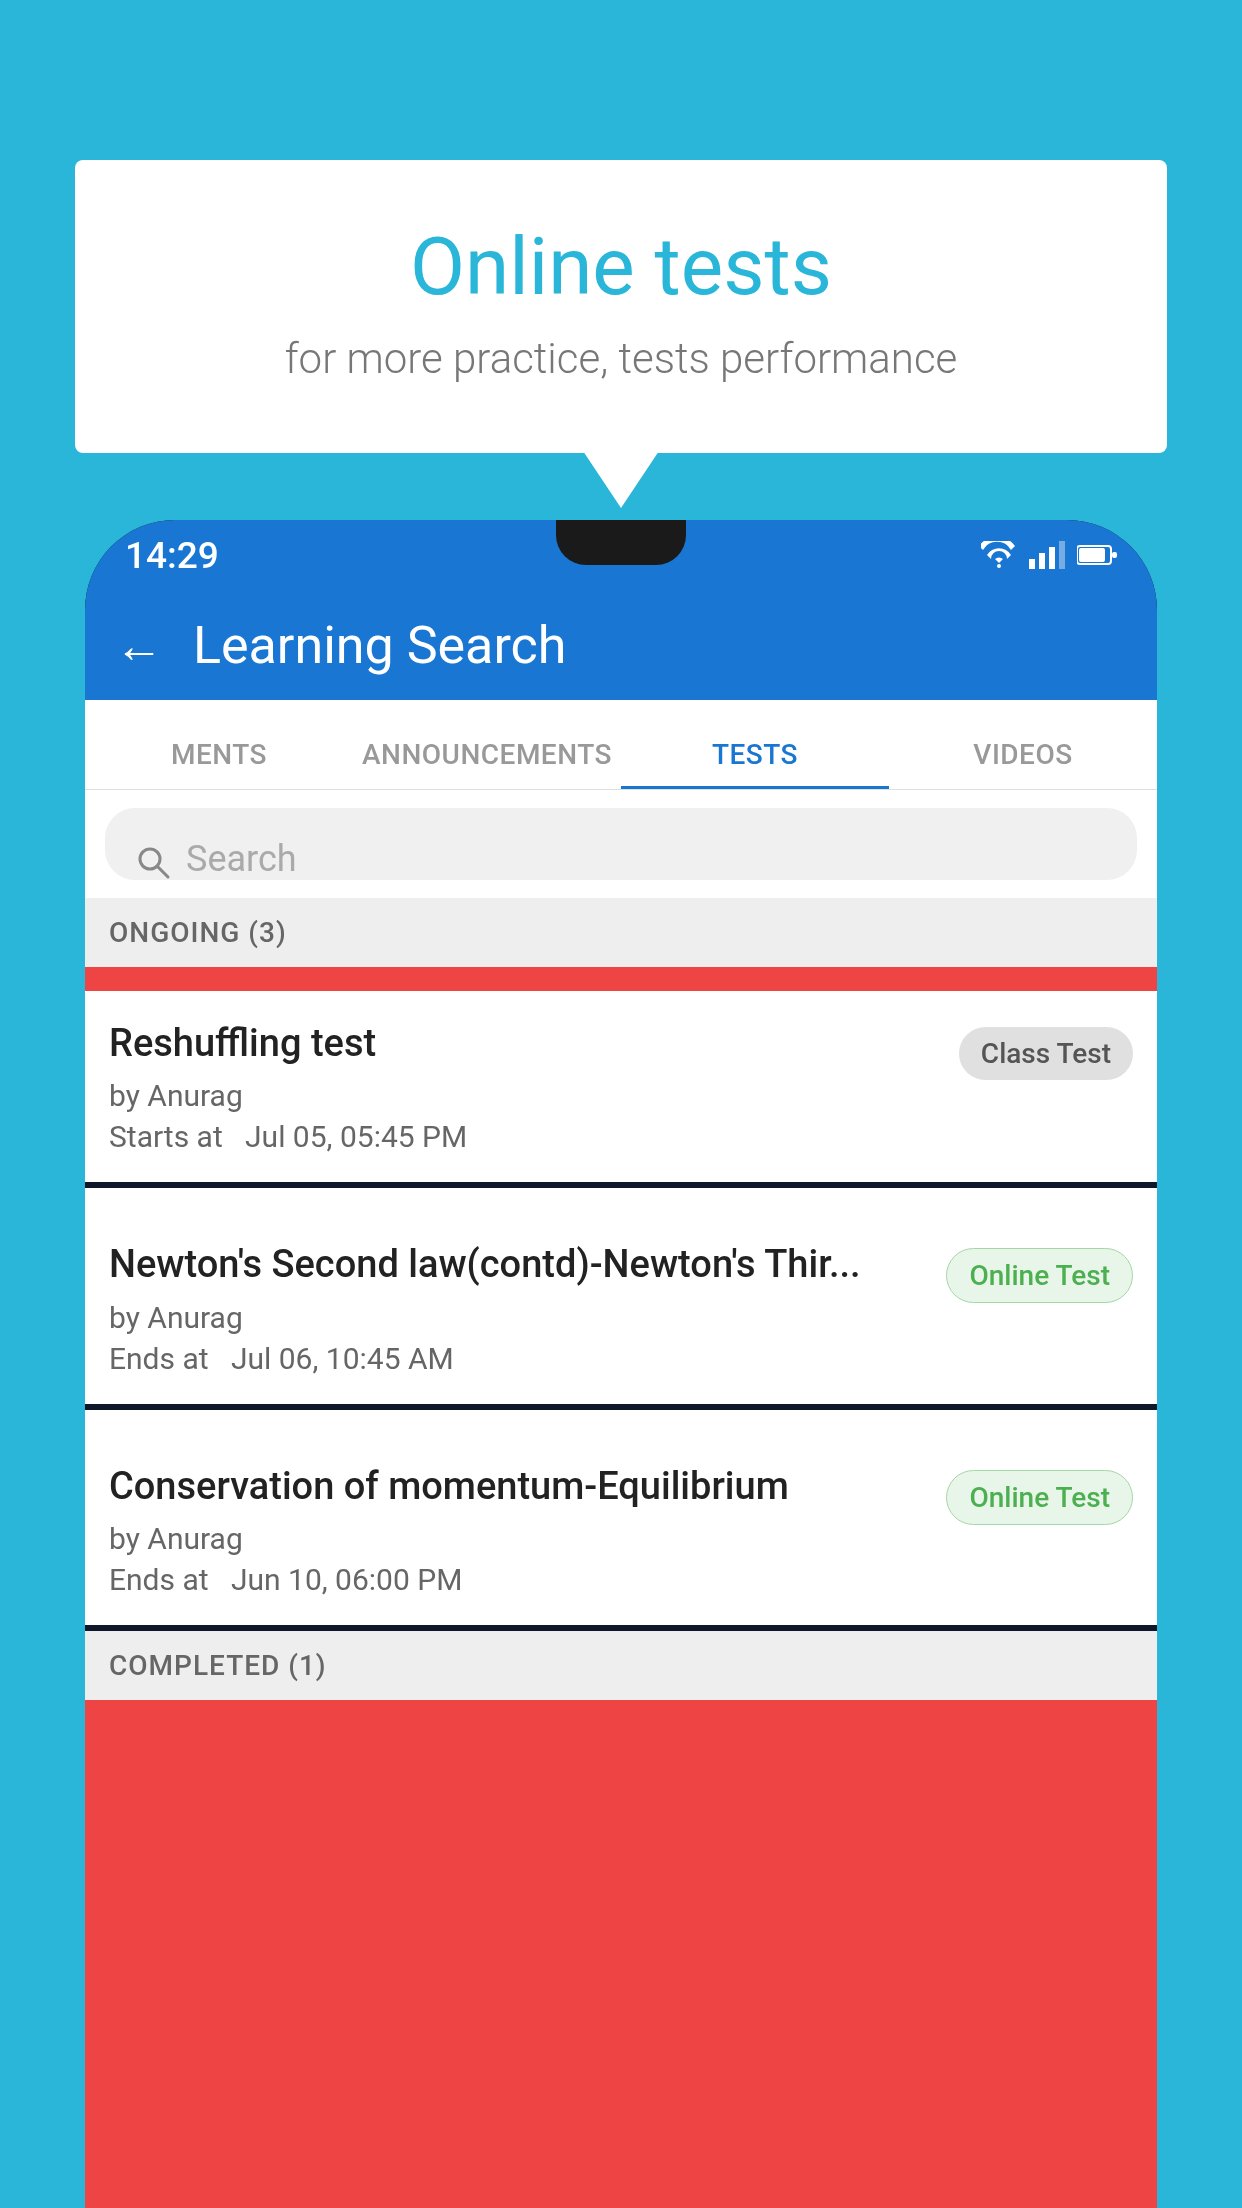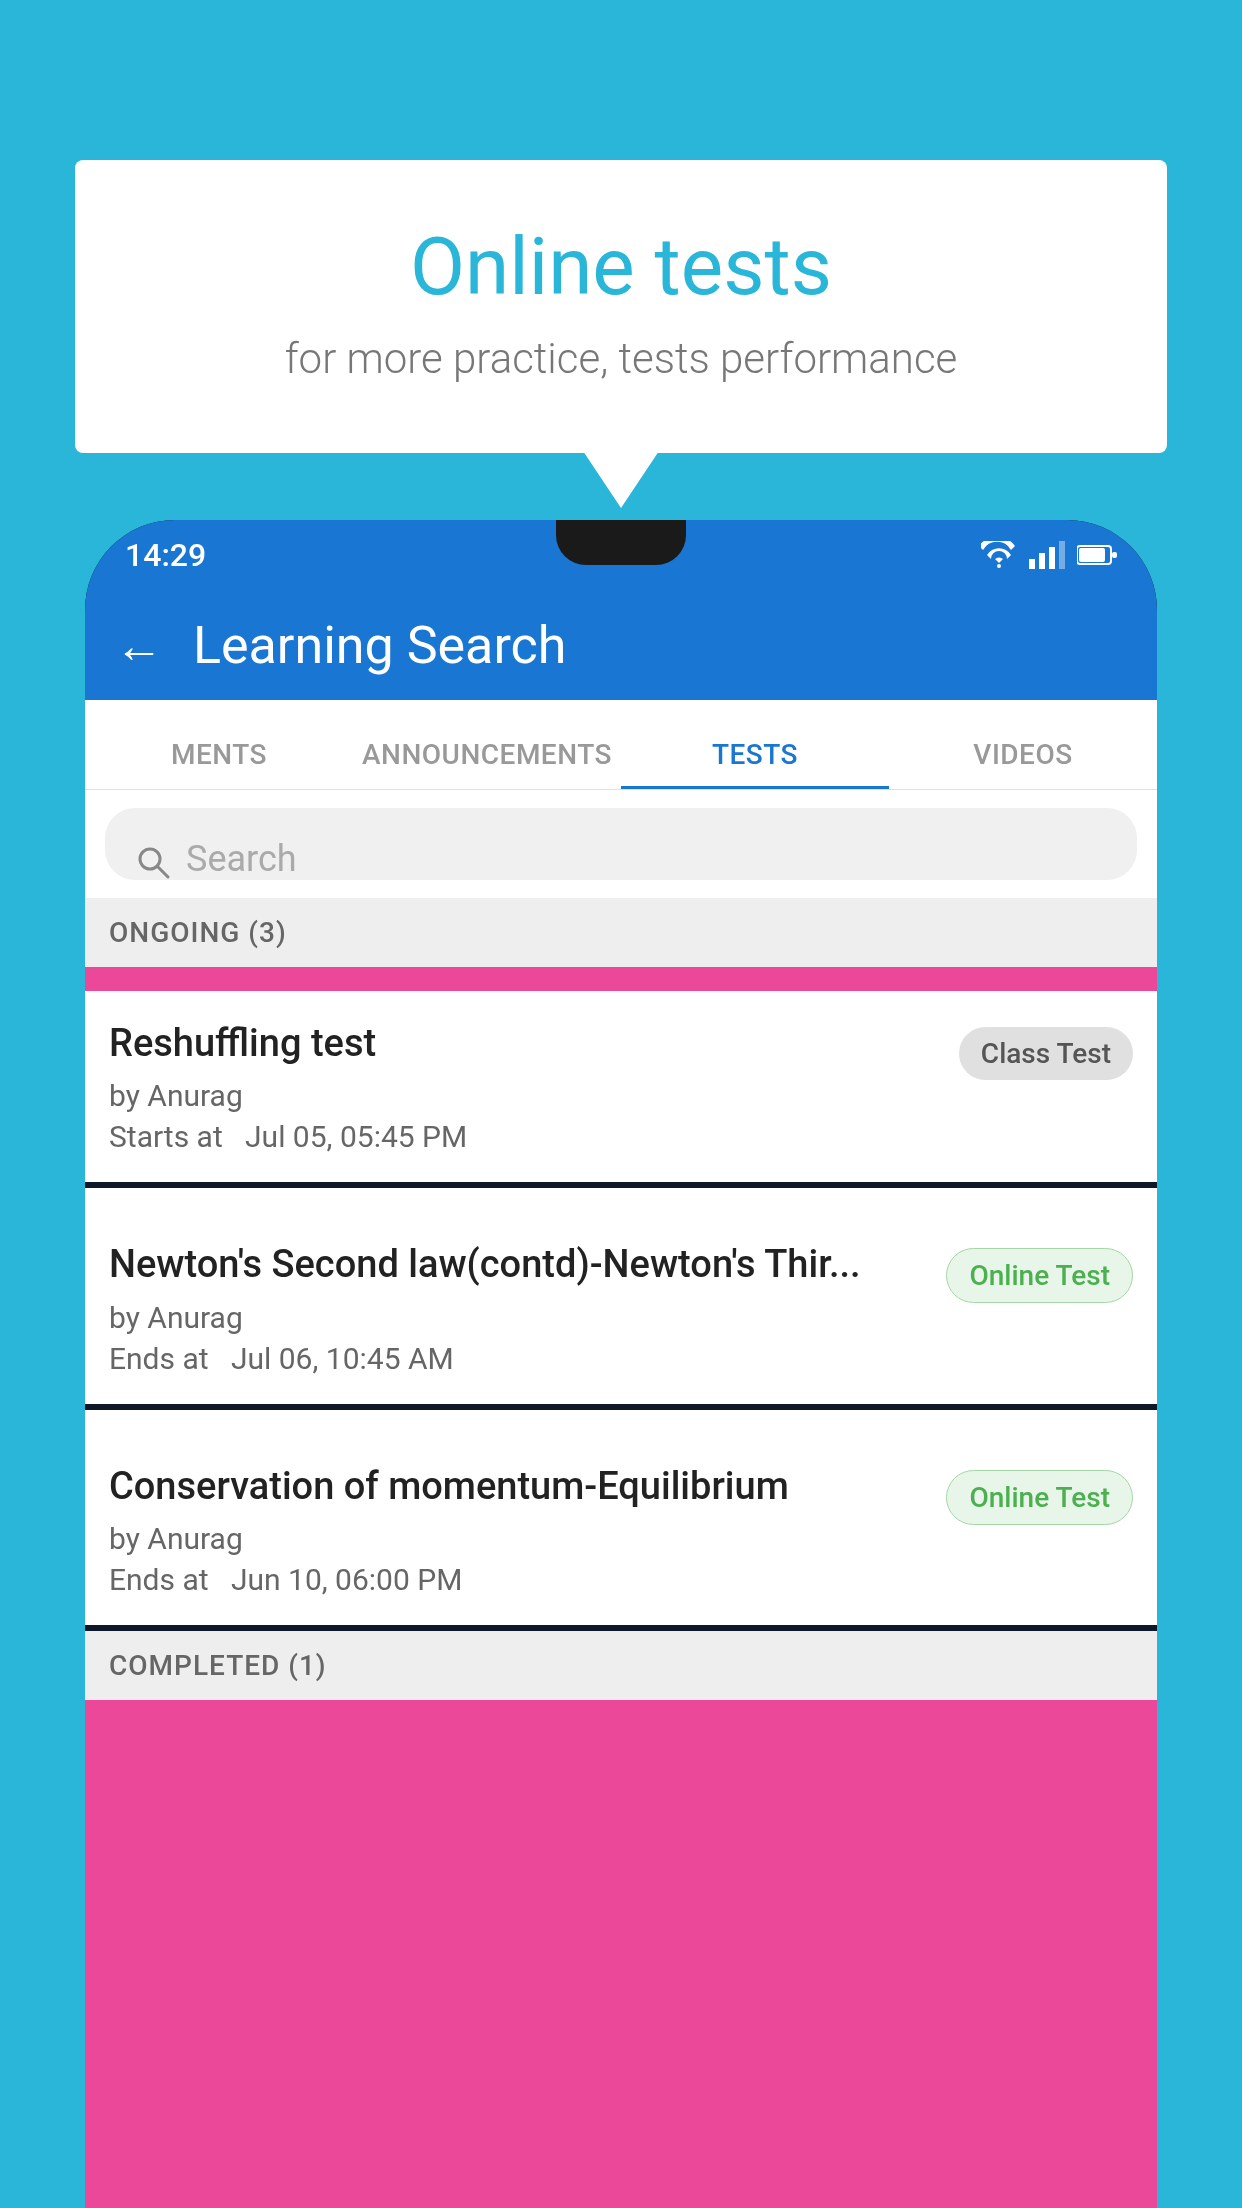--- a/index.html
+++ b/index.html
@@ -70,21 +70,21 @@
       height: 70px;
       display: flex;
       align-items: center;
       justify-content: space-between;
       padding: 0 40px;
       position: relative;
     }
 
     .status-time {
       color: white;
-      font-size: 32px;
+      font-size: 37px;
       font-weight: 500;
     }
 
     .status-icons {
       display: flex;
       align-items: center;
       gap: 12px;
     }
 
     
@@ -115,21 +115,21 @@
     }
 
     .app-title {
       color: white;
       font-size: 52px;
       font-weight: 400;
     }
 
     
     .phone-screen {
-      background: #ec4899;
+      background: #ef4444;
       height: calc(100% - 180px);
       overflow: hidden;
     }
 
     
     .tabs-bar {
       background: white;
       display: flex;
       border-bottom: 1px solid #e0e0e0;
       height: 90px;

